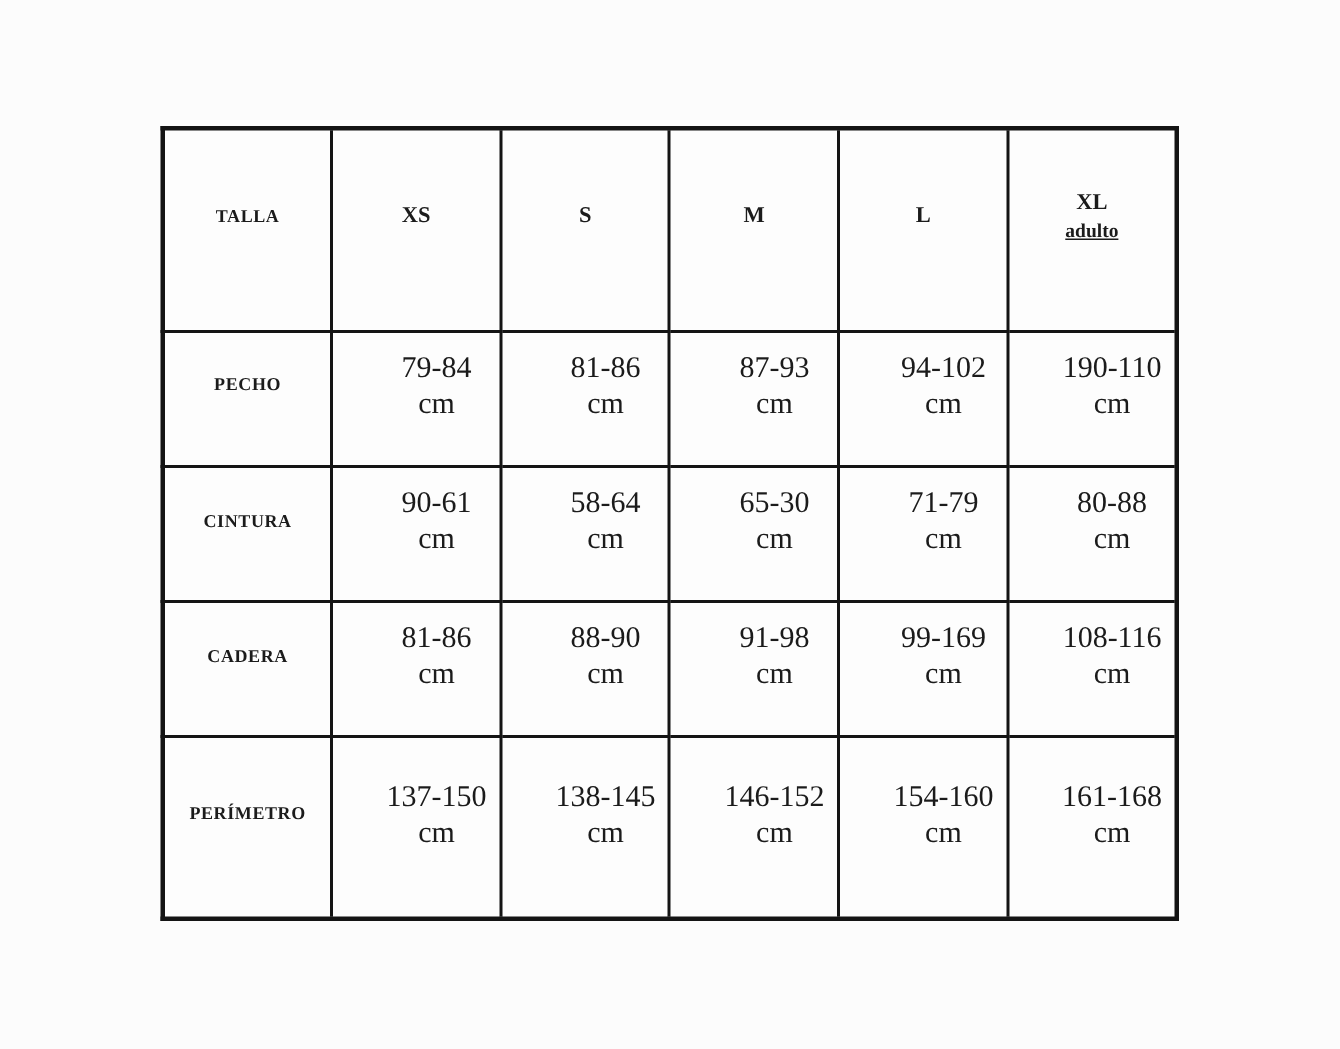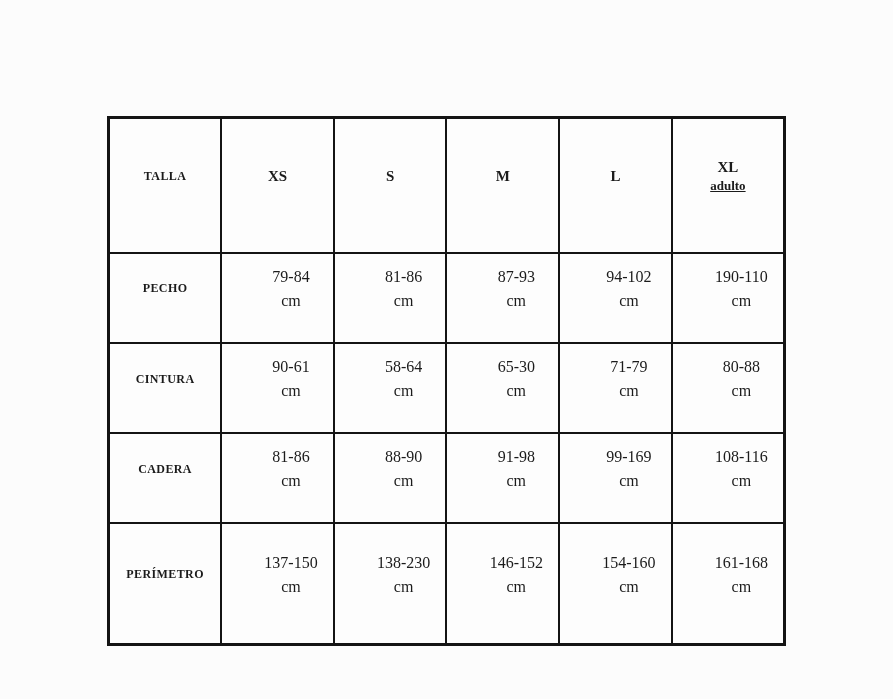--- a/index.html
+++ b/index.html
@@ -19,21 +19,20 @@
   table.size-table {
     position: absolute;
     left: 107px;
     top: 84px;
     width: 679px;
     height: 530px;
     border-collapse: collapse;
     table-layout: fixed;
     background: #fdfdfd;
     border: 3px solid #141414;
-    margin-top: 32px;
   }
   table.size-table td {
     border: 2px solid #141414;
     text-align: center;
     vertical-align: middle;
     padding: 0;
     overflow: hidden;
   }
   tr.header-row   { height: 114px; }
   tr.data-row     { height: 76px; }
@@ -51,21 +50,21 @@
     font-size: 15px;
     line-height: 20px;
   }
   .col-sub {
     font-weight: bold;
     font-size: 13px;
     line-height: 18px;
     text-decoration: underline;
   }
   .range, .unit {
-    font-size: 16px;
+    font-size: 20px;
     line-height: 24px;
     padding-left: 27px;
   }
 </style>
 </head>
 <body>
 
 <div class="page">
   <table class="size-table">
     <tbody>
@@ -225,21 +224,21 @@
           </div>
         </td>
         <td>
           <div class="inner">
             <div class="range">137-150</div>
             <div class="unit">cm</div>
           </div>
         </td>
         <td>
           <div class="inner">
-            <div class="range">138-230</div>
+            <div class="range">138-145</div>
             <div class="unit">cm</div>
           </div>
         </td>
         <td>
           <div class="inner">
             <div class="range">146-152</div>
             <div class="unit">cm</div>
           </div>
         </td>
         <td>

